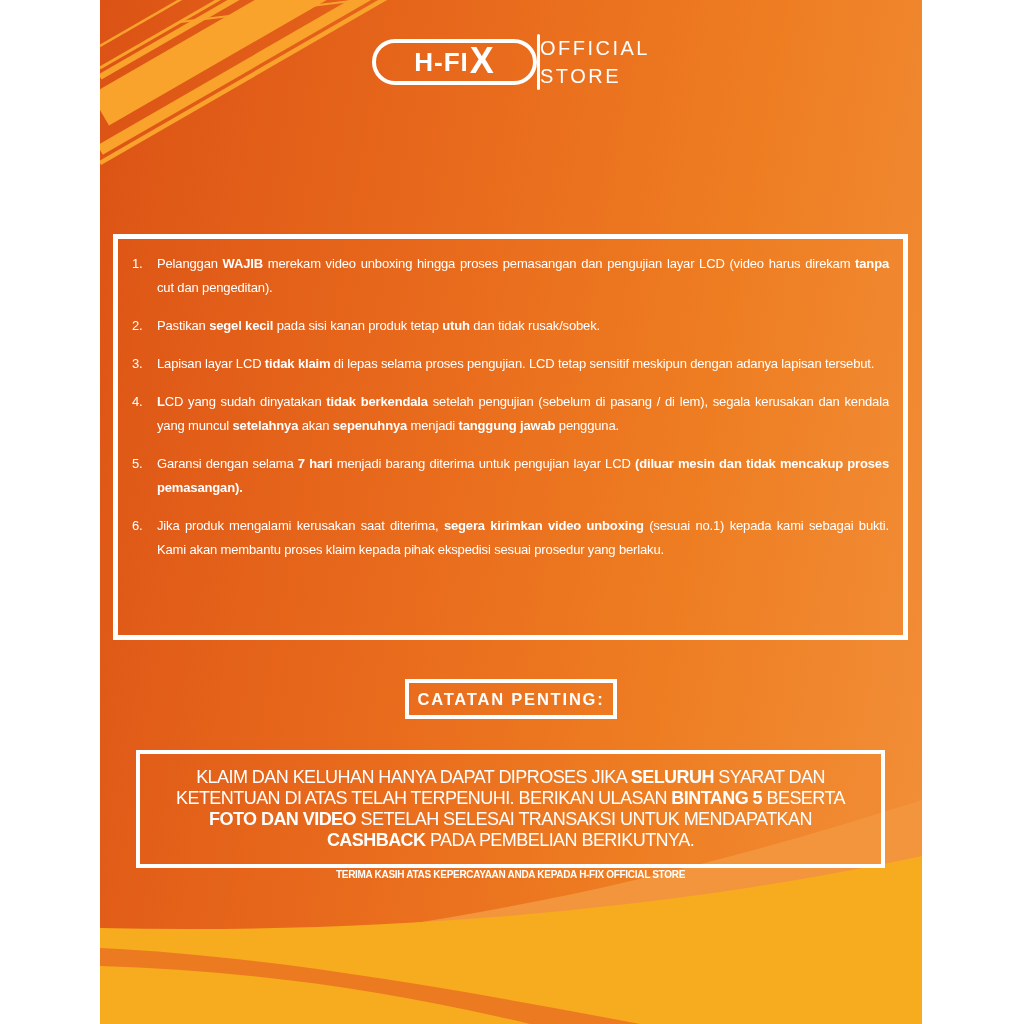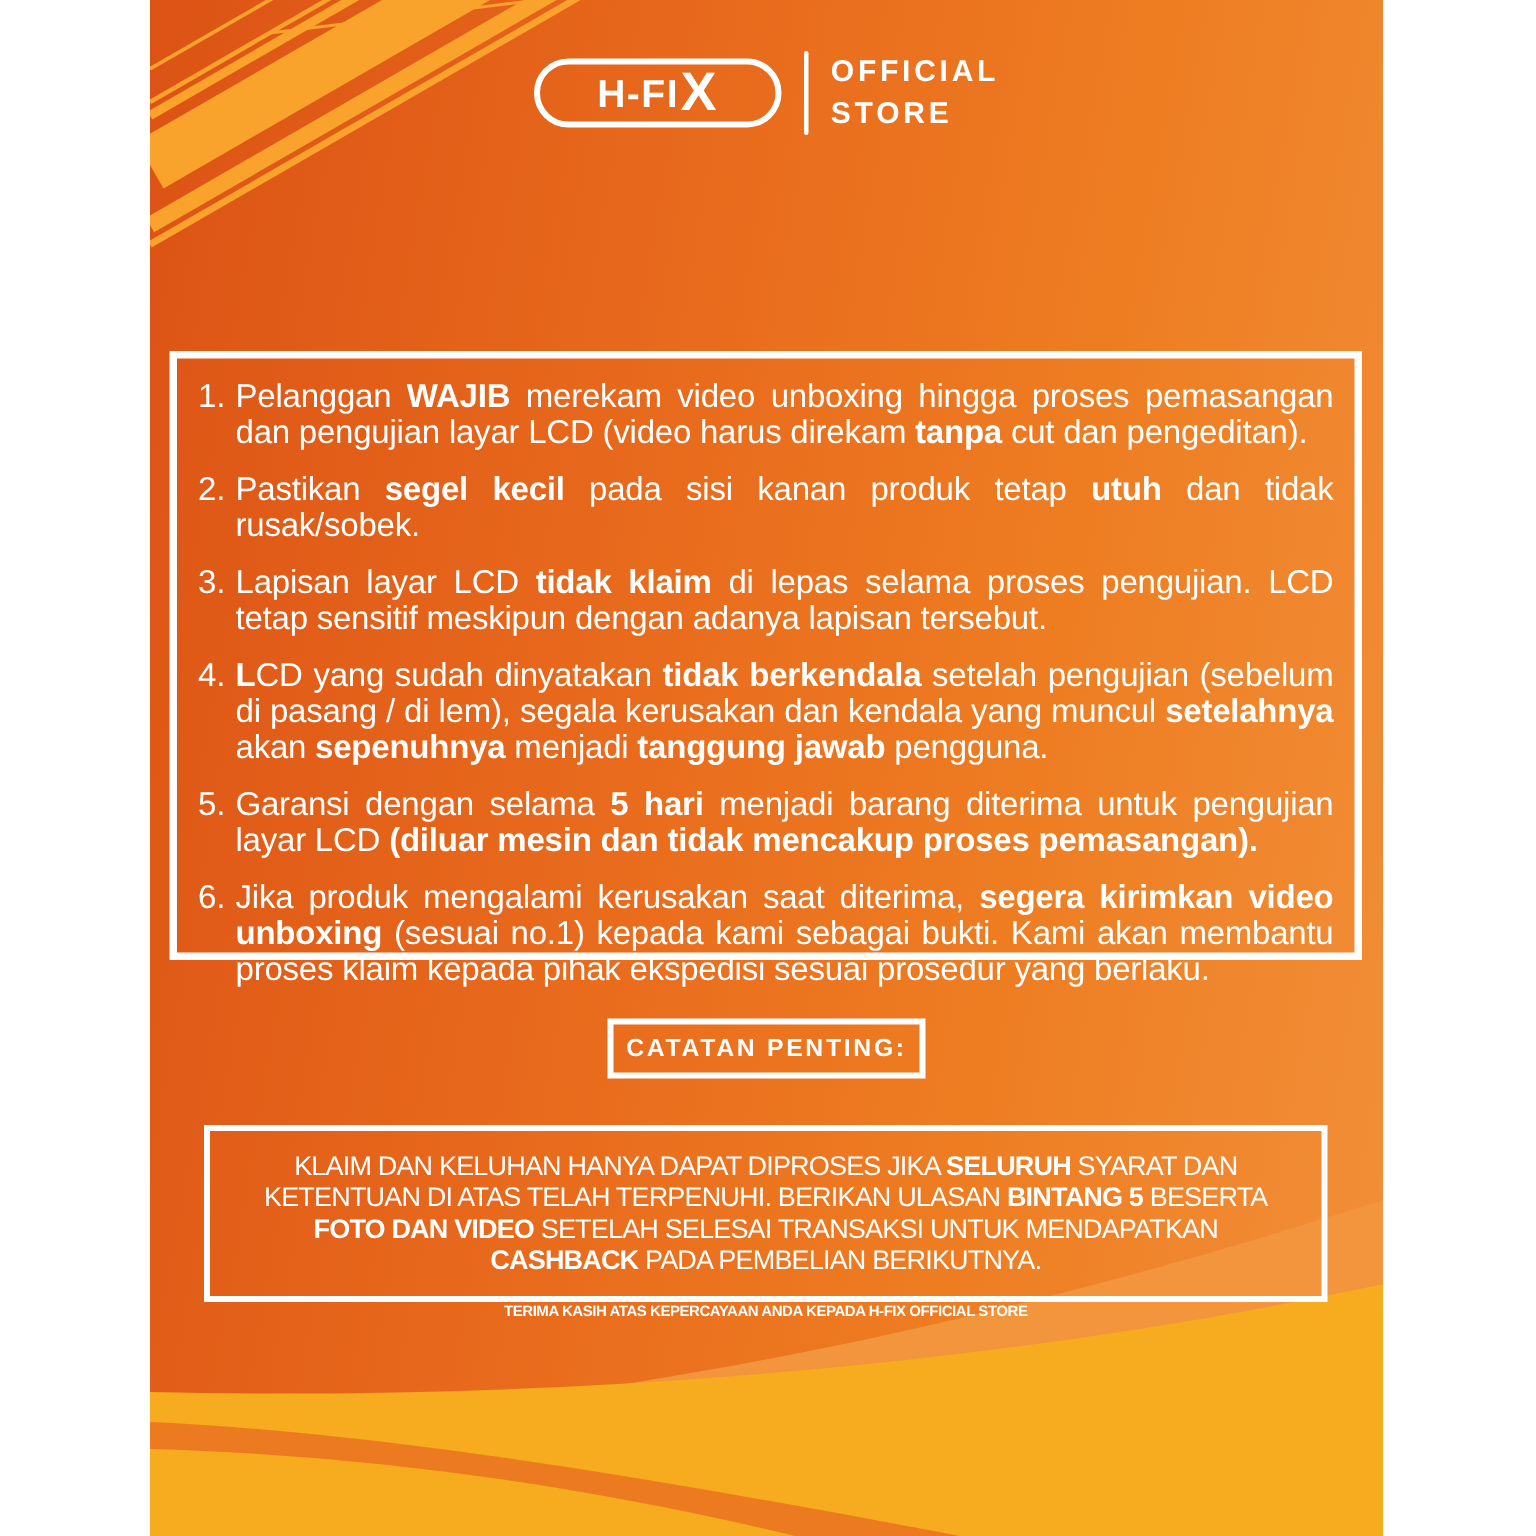--- a/index.html
+++ b/index.html
@@ -10,43 +10,43 @@
        color:var(--text);}
   svg{display:block;}
   .stripes{position:absolute;left:0;top:0;}
   .stripe{stroke:var(--stripe-gold);}
   .swoosh{position:absolute;left:0;bottom:0;}
   .sw-light{fill:var(--swoosh-light);}
   .sw-yellow{fill:var(--swoosh-yellow);}
   .sw-orange{fill:var(--swoosh-orange);}
 
   
-  .logo-row{position:absolute;top:34px;left:0;right:0;display:flex;justify-content:center;align-items:center;gap:15px;}
+  .logo-row{position:absolute;top:34px;left:0;right:0;display:flex;justify-content:center;align-items:center;}
   .logo-pill{width:165px;height:46px;border:4px solid #fff;border-radius:27px;box-sizing:border-box;
              display:flex;align-items:center;justify-content:center;font-weight:bold;letter-spacing:1px;}
   .logo-word{font-size:26px;line-height:1;}
   .logo-x{font-size:36px;line-height:1;margin-left:1px;position:relative;top:-1px;}
   .logo-divider{width:3px;height:56px;background:#fff;border-radius:2px;}
   .store-block{display:flex;flex-direction:column;justify-content:center;}
-  .store-line{font-size:20px;font-weight:bold;letter-spacing:2.5px;line-height:28px;}
+  .store-line{font-size:20px;font-weight:normal;letter-spacing:2.5px;line-height:28px;}
 
   
   .title-box{position:absolute;top:163px;left:50%;transform:translateX(-50%);
              width:330px;height:52px;border:5px solid #fff;box-sizing:border-box;
              display:flex;align-items:center;justify-content:center;
              font-size:19px;font-weight:bold;letter-spacing:3.5px;white-space:nowrap;}
   .catatan-box{position:absolute;top:679px;left:50%;transform:translateX(-50%);
              width:212px;height:40px;border:4px solid #fff;box-sizing:border-box;
              display:flex;align-items:center;justify-content:center;
              font-size:16.5px;font-weight:bold;letter-spacing:1.8px;white-space:nowrap;}
 
   
   .terms-box{position:absolute;left:13px;top:234px;width:795px;height:406px;box-sizing:border-box;
              border:5px solid #fff;padding:13px 14px 8px 14px;}
-  .term{font-size:22px;line-height:24px;letter-spacing:-0.15px;text-align:justify;
+  .term{font-size:13px;line-height:24px;letter-spacing:-0.15px;text-align:justify;
         padding-left:25px;text-indent:-25px;margin-bottom:14px;}
   .term:last-child{margin-bottom:0;}
   .term .num{display:inline-block;width:25px;text-indent:0;}
   .b{font-weight:bold;}
 
   
   .notes-box{position:absolute;left:36px;top:750px;width:749px;height:118px;box-sizing:border-box;
              border:4px solid #fff;padding:13px 22px 10px 22px;text-align:center;}
   .notes-body{font-size:18px;line-height:21px;letter-spacing:-0.55px;}
   .notes-thanks{font-size:10px;line-height:21px;letter-spacing:-0.3px;font-weight:bold;margin-top:13px;}
@@ -98,21 +98,21 @@
 
   <div class="term">
     <span class="num">3.</span><span class="txt"><span>Lapisan layar LCD </span><span class="b">tidak klaim</span><span> di lepas selama proses pengujian. LCD tetap sensitif meskipun dengan adanya lapisan tersebut.</span></span>
   </div>
 
   <div class="term">
     <span class="num">4.</span><span class="txt"><span class="b">L</span><span>CD yang sudah dinyatakan </span><span class="b">tidak berkendala</span><span> setelah pengujian (sebelum di pasang / di lem), segala kerusakan dan kendala yang muncul </span><span class="b">setelahnya</span><span> akan </span><span class="b">sepenuhnya</span><span> menjadi </span><span class="b">tanggung jawab</span><span> pengguna.</span></span>
   </div>
 
   <div class="term">
-    <span class="num">5.</span><span class="txt"><span>Garansi dengan selama </span><span class="b">5 hari</span><span> menjadi barang diterima untuk pengujian layar LCD </span><span class="b">(diluar mesin dan tidak mencakup proses pemasangan).</span></span>
+    <span class="num">5.</span><span class="txt"><span>Garansi dengan selama </span><span class="b">7 hari</span><span> menjadi barang diterima untuk pengujian layar LCD </span><span class="b">(diluar mesin dan tidak mencakup proses pemasangan).</span></span>
   </div>
 
   <div class="term">
     <span class="num">6.</span><span class="txt"><span>Jika produk mengalami kerusakan saat diterima, </span><span class="b">segera kirimkan video unboxing</span><span> (sesuai no.1) kepada kami sebagai bukti. Kami akan membantu proses klaim kepada pihak ekspedisi sesuai prosedur yang berlaku.</span></span>
   </div>
 </div>
     </div>
 
     <div class="catatan-box">
       <span>CATATAN PENTING:</span>

